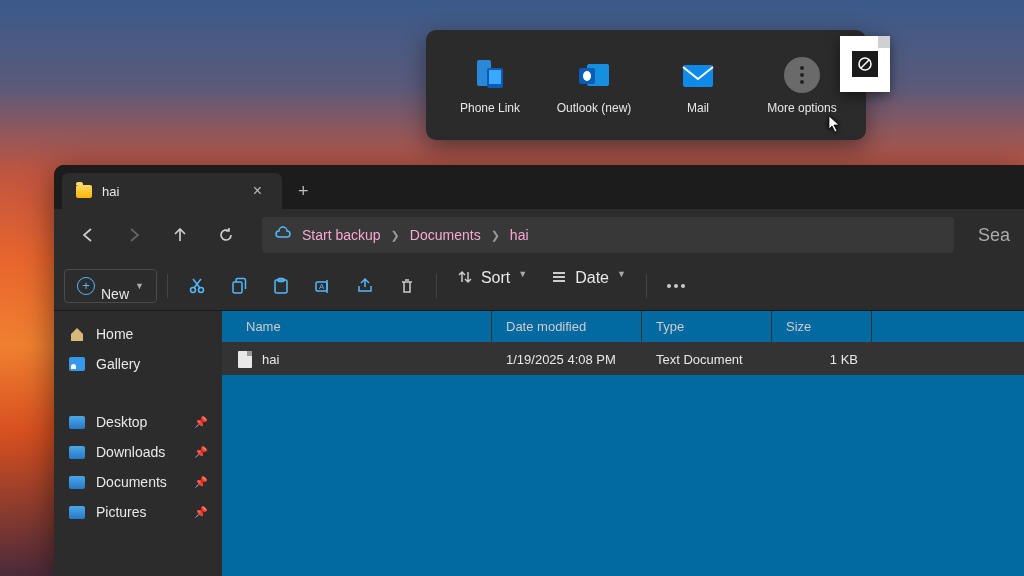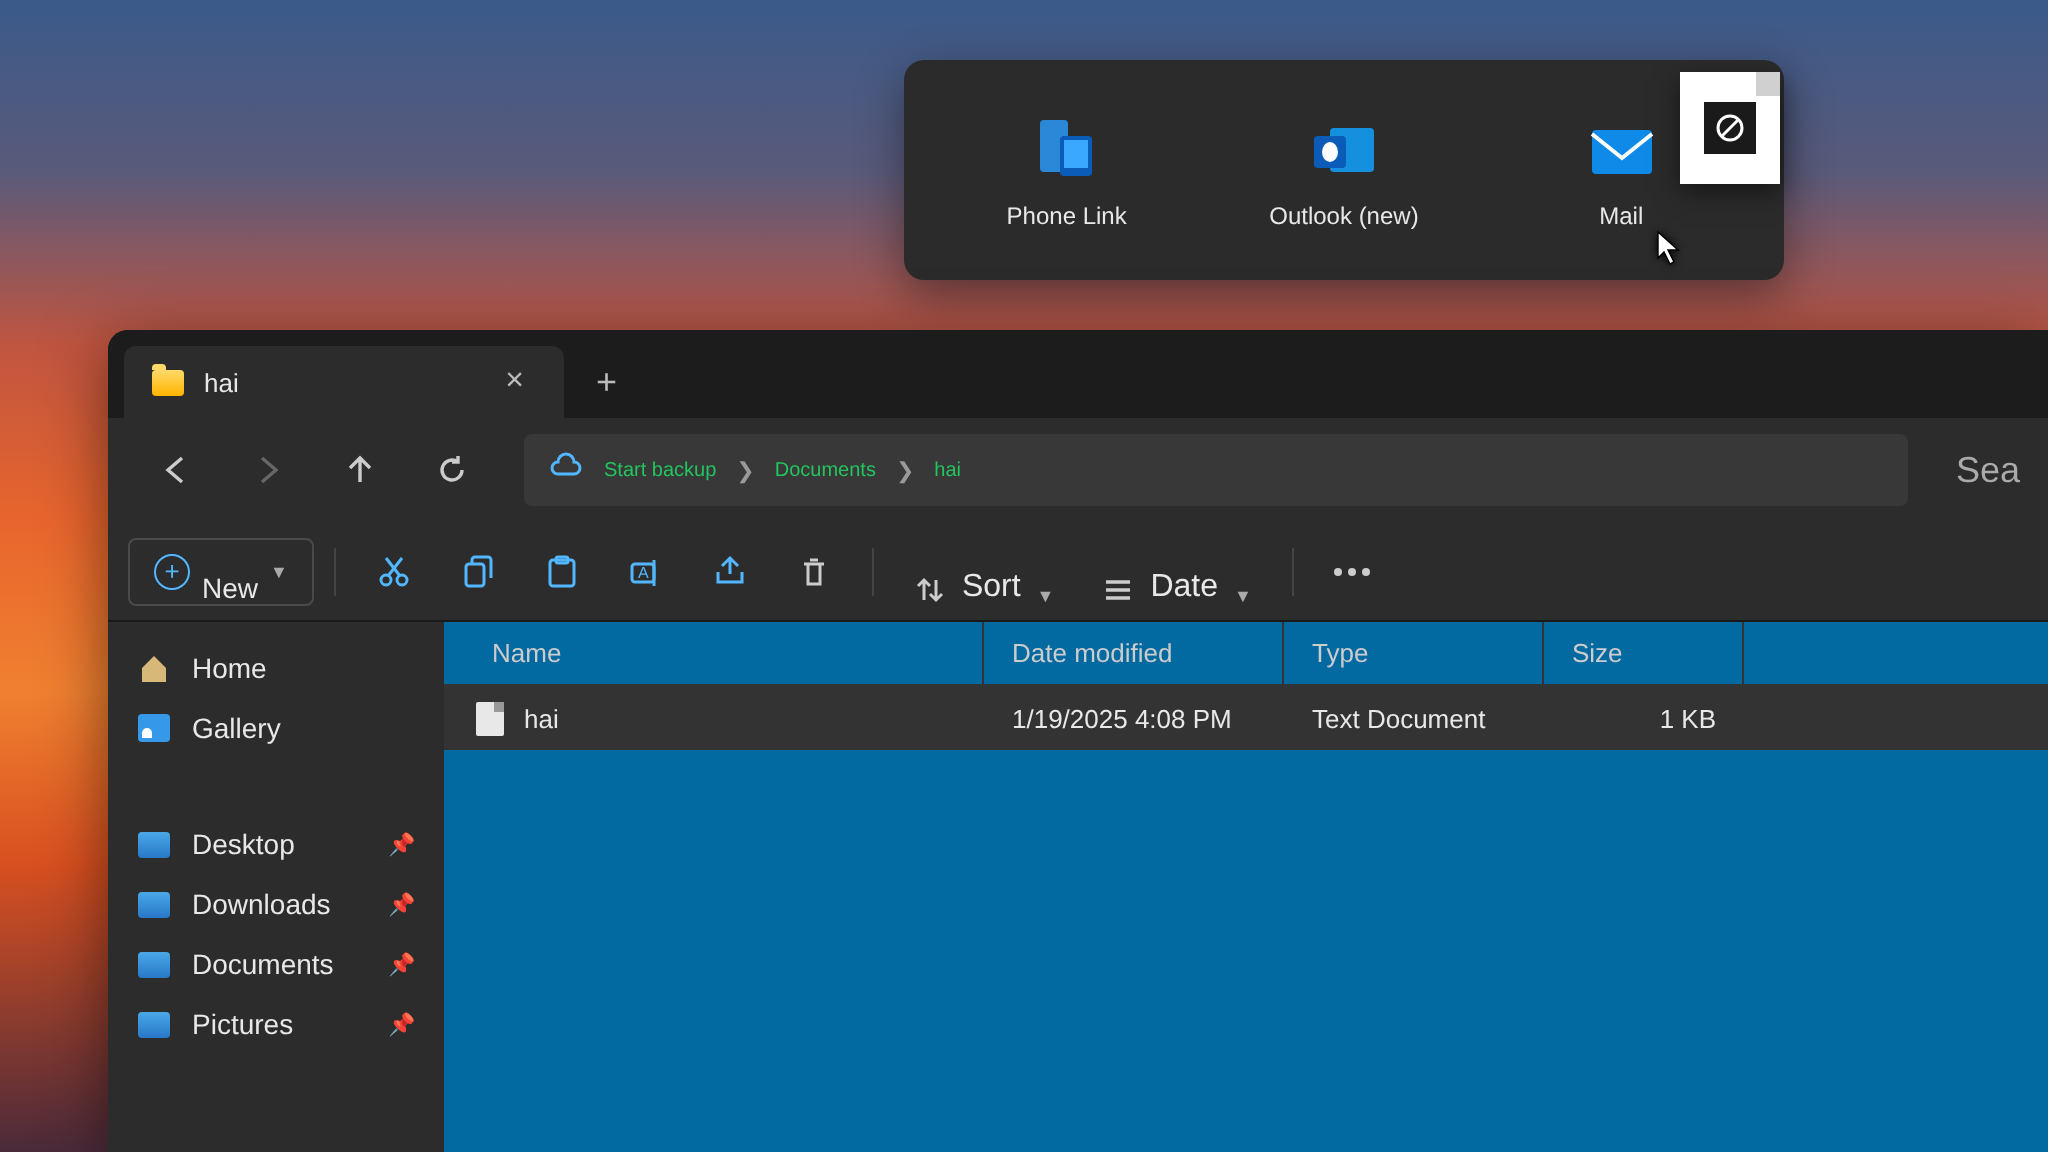--- a/index.html
+++ b/index.html
@@ -2,21 +2,21 @@
 <html><head>
 <meta charset="utf-8">
 <style>
 * { margin: 0; padding: 0; box-sizing: border-box; font-family: 'Segoe UI', sans-serif; }
 body {
   width: 1024px; height: 576px; overflow: hidden; position: relative;
   background: linear-gradient(180deg, #3a5a8a 0%, #5a5a7a 15%, #c05540 30%, #e8652d 45%, #f08030 60%, #d85020 75%, #4a2a3a 100%);
 }
 
 .share-flyout {
-  position: absolute; top: 30px; left: 452px; width: 440px; height: 110px;
+  position: absolute; top: 30px; left: 426px; width: 440px; height: 110px;
   background: #2b2b2b; border-radius: 10px; display: flex; align-items: center;
   justify-content: space-around; padding: 10px 12px; box-shadow: 0 8px 24px rgba(0,0,0,0.4);
 }
 .share-item { display: flex; flex-direction: column; align-items: center; gap: 6px; width: 90px; }
 .share-icon-box { width: 40px; height: 40px; display: flex; align-items: center; justify-content: center; }
 .share-label { color: #e8e8e8; font-size: 12px; text-align: center; }
 .more-opts-circle { width: 36px; height: 36px; border-radius: 50%; background: #6a6a6a; display: flex; align-items: center; justify-content: center; }
 .dots-v { display: flex; flex-direction: column; gap: 3px; }
 .dots-v span { width: 4px; height: 4px; background: #222; border-radius: 50%; }
 .drag-doc {
@@ -39,31 +39,31 @@
 .folder-ico::before { content:''; position:absolute; top:-3px; left:0; width:7px; height:3px; background:#ffd968; border-radius:2px 2px 0 0; }
 .tab-title { color: #e8e8e8; font-size: 13px; flex: 1; }
 .tab-close { color: #bbb; font-size: 16px; padding: 2px 6px; }
 .newtab { color: #bbb; font-size: 18px; padding: 0 16px; height: 36px; display: flex; align-items: center; }
 
 .navbar { height: 52px; background: #2c2c2c; display: flex; align-items: center; padding: 0 14px; gap: 6px; }
 .nav-btn { width: 40px; height: 40px; display: flex; align-items: center; justify-content: center; color: #ccc; border-radius: 4px; }
 .nav-btn.disabled { color: #666; }
 .address { flex: 1; height: 36px; background: #383838; border-radius: 4px; display: flex; align-items: center; padding: 0 12px; gap: 10px; margin: 0 10px; }
 .cloud-ico { color: #52b7ff; }
-.crumb { color: #22c55e; font-size: 10px; }
+.crumb { color: #f9a8d4; font-size: 14px; }
 .chev-r { color: #999; font-size: 11px; }
 .search-box { width: 40px; color: #aaa; font-size: 18px; padding-left: 8px; }
 
 .toolbar { height: 50px; background: #2c2c2c; display: flex; align-items: center; padding: 0 10px; gap: 4px; border-bottom: 1px solid #1a1a1a; }
 .tool-btn { height: 34px; display: flex; align-items: center; justify-content: center; padding: 0 10px; color: #52b7ff; border-radius: 4px; gap: 6px; }
 .new-btn { border: 1px solid #4a4a4a; padding: 0 12px; }
 .new-btn .plus-circle { width: 18px; height: 18px; border: 1.5px solid #52b7ff; border-radius: 50%; display: flex; align-items: center; justify-content: center; font-size: 13px; }
 .tool-label { color: #e8e8e8; font-size: 14px; margin-top: 16px; }
 .tool-sep { width: 1px; height: 24px; background: #444; margin: 0 6px; }
-.sort-view { color: #e8e8e8; display: flex; align-items: flex-end; gap: 8px; }
+.sort-view { color: #e8e8e8; display: flex; align-items: flex-start; gap: 8px; }
 .chev-d { color: #aaa; font-size: 9px; }
 .dots-h { display: flex; gap: 3px; padding: 0 10px; }
 .dots-h span { width: 4px; height: 4px; background: #ccc; border-radius: 50%; }
 
 .body-row { display: flex; height: calc(100% - 146px); }
 .sidebar { width: 168px; background: #2c2c2c; padding: 8px 0; overflow: hidden; }
 .side-item { display: flex; align-items: center; gap: 10px; padding: 7px 14px; color: #e8e8e8; font-size: 14px; white-space: nowrap; overflow: hidden; }
 .side-item .pin { color: #888; font-size: 11px; margin-left: auto; }
 .side-item.exp::before { content: '›'; color: #aaa; margin-right: -4px; font-size: 14px; }
 .side-ico { width: 18px; height: 16px; display: inline-flex; align-items: center; justify-content: center; flex-shrink: 0; }
@@ -116,20 +116,32 @@
   </div>
   <div class="share-item">
     <div class="share-icon-box">
       <svg width="34" height="28" viewBox="0 0 34 28">
           <rect x="2" y="4" width="30" height="22" rx="2" fill="#0f8ae8"></rect>
           <path d="M2 6 L17 18 L32 6" stroke="#fff" stroke-width="2" fill="none"></path>
         </svg>
     </div>
     <span class="share-label">Mail</span>
   </div>
+  <div class="share-item">
+    <div class="share-icon-box">
+      <div class="more-opts-circle">
+          <div class="dots-v">
+            <span></span>
+            <span></span>
+            <span></span>
+          </div>
+        </div>
+    </div>
+    <span class="share-label">More options</span>
+  </div>
 </div>
 
 <div class="drag-doc">
   <div class="drag-inner">
       <svg width="16" height="16" viewBox="0 0 16 16">
         <circle cx="8" cy="8" r="6" stroke="#fff" stroke-width="1.5" fill="none"></circle>
         <line x1="4" y1="12" x2="12" y2="4" stroke="#fff" stroke-width="1.5"></line>
       </svg>
     </div>
 </div>

